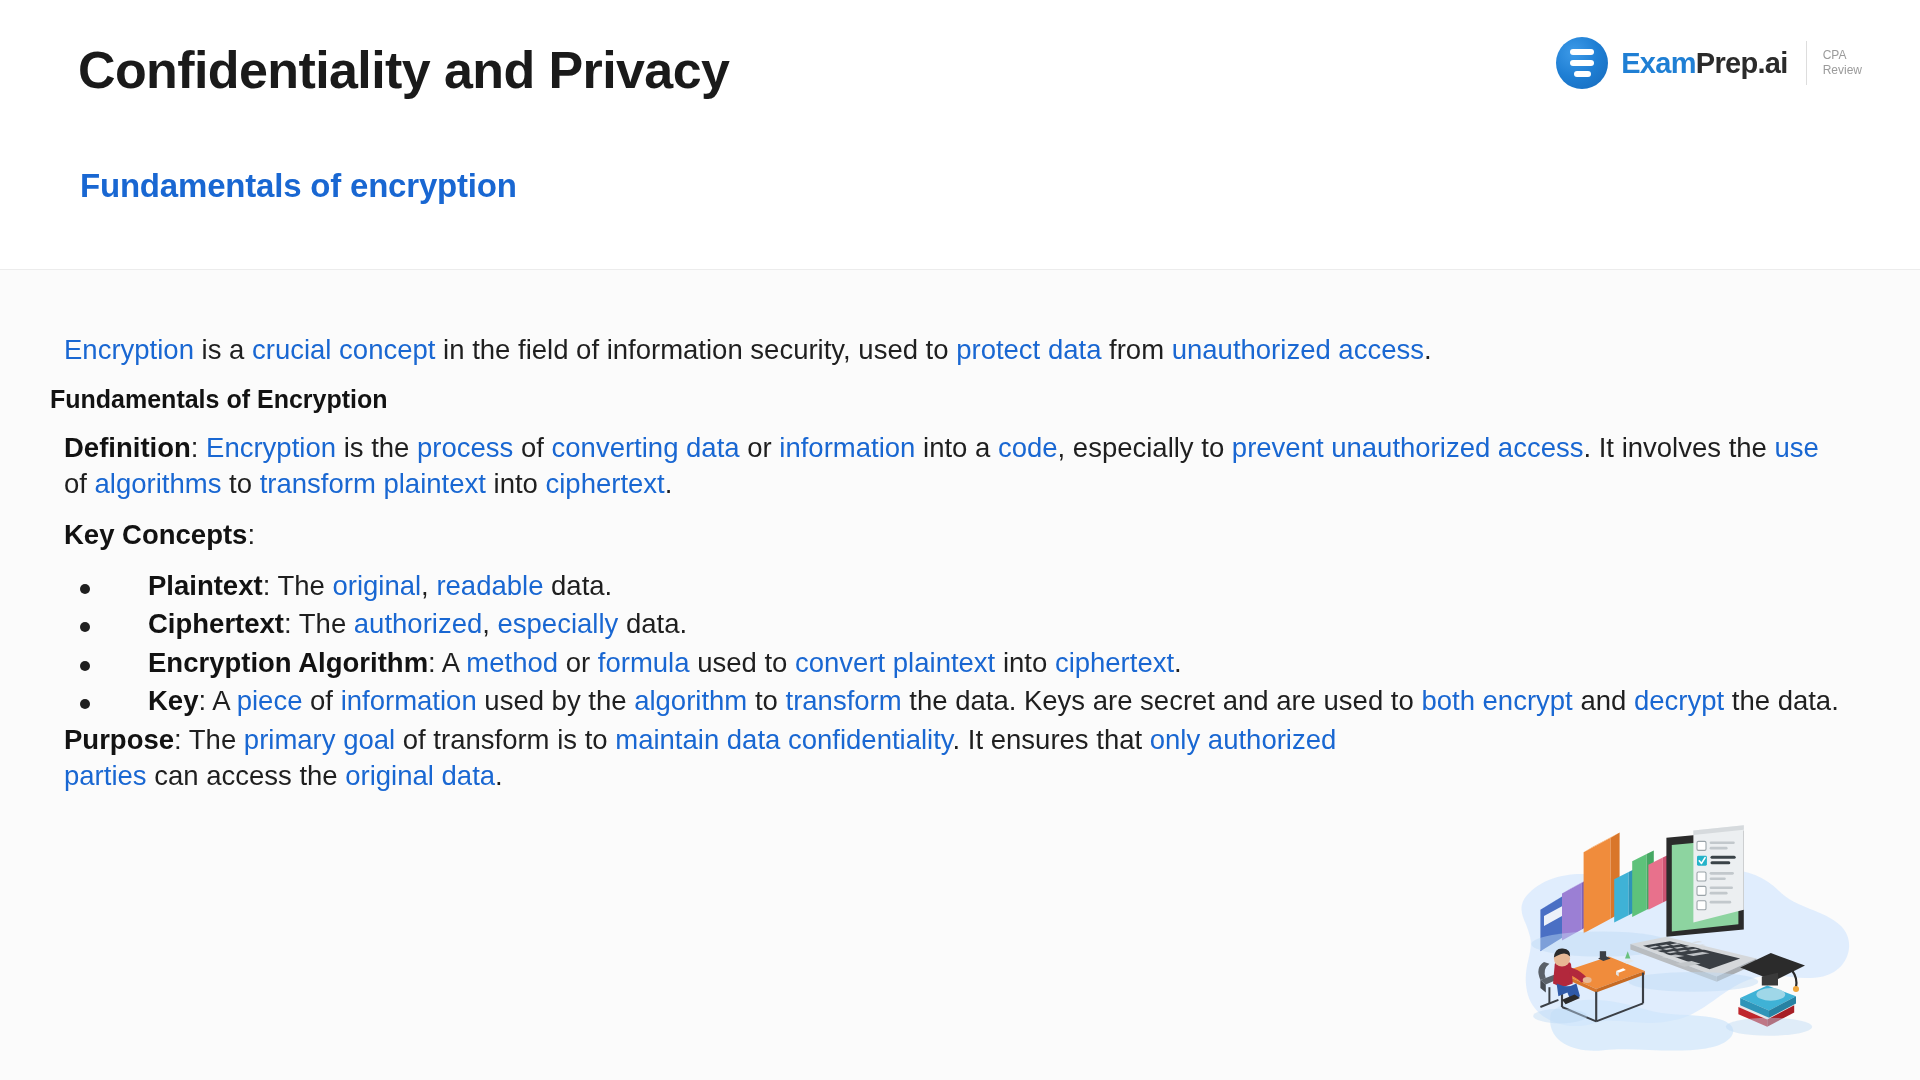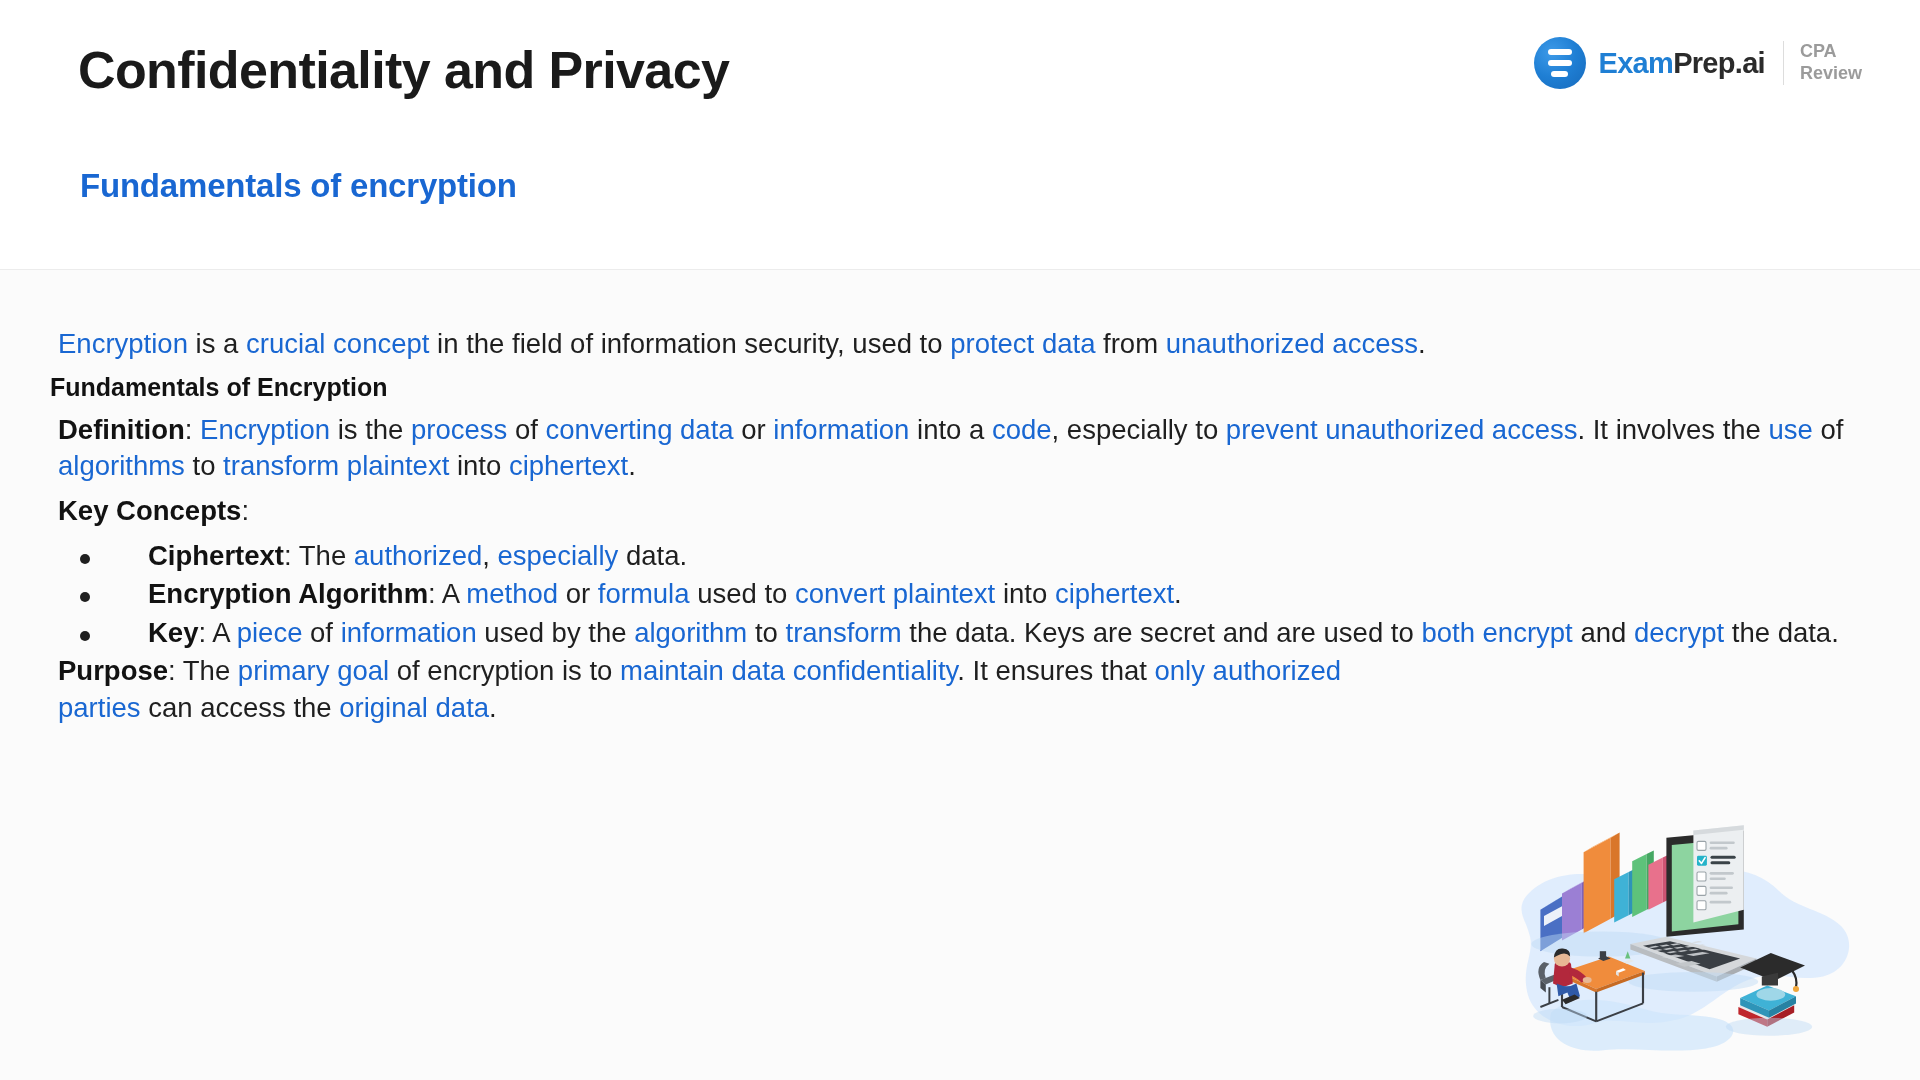--- a/index.html
+++ b/index.html
@@ -93,24 +93,24 @@
 
   .logo-divider {
     width: 1px;
     height: 44px;
     background: #dddddd;
     margin: 0 16px 0 18px;
     flex: none;
   }
 
   .logo-sub {
-    font-size: 18px;
+    font-size: 12px;
     color: #9b9b9b;
     line-height: 1.22;
-    font-weight: 700;
+    font-weight: 400;
     white-space: nowrap;
   }
 
   
   .content {
     position: absolute;
     left: 0;
     top: 270px;
     width: 1920px;
     height: 810px;
@@ -131,21 +131,21 @@
   }
 
   .section-head {
     font-weight: 700;
     font-size: 25px;
     color: #121212;
     margin-bottom: 2px;
   }
 
   .para {
-    margin: 8px;
+    margin: 14px;
   }
 
   .lbl { font-weight: 700; color: #121212; }
   .k { color: #1967d2; }
 
   ul.concepts {
     list-style: none;
     margin: 2px 0 0 0;
     padding: 0;
   }
@@ -361,22 +361,23 @@
 
       <div class="para intro"><span class="k">Encryption</span><span> is a </span><span class="k">crucial concept</span><span> in the field of information security, used to </span><span class="k">protect data</span><span> from </span><span class="k">unauthorized access</span><span>.</span></div>
 
       <div class="section-head">Fundamentals of Encryption</div>
 
       <div class="para"><span class="lbl">Definition</span><span>: </span><span class="k">Encryption</span><span> is the </span><span class="k">process</span><span> of </span><span class="k">converting data</span><span> or </span><span class="k">information</span><span> into a </span><span class="k">code</span><span>, especially to </span><span class="k">prevent unauthorized access</span><span>. It involves the </span><span class="k">use</span><span> of </span><span class="k">algorithms</span><span> to </span><span class="k">transform plaintext</span><span> into </span><span class="k">ciphertext</span><span>.</span></div>
 
       <div class="para"><span class="lbl">Key Concepts</span><span>:</span></div>
 
       <ul class="concepts">
+          <li><span class="lbl">Plaintext</span><span>: The </span><span class="k">original</span><span>, </span><span class="k">readable</span><span> data.</span></li>
           <li><span class="lbl">Ciphertext</span><span>: The </span><span class="k">authorized</span><span>, </span><span class="k">especially</span><span> data.</span></li>
           <li><span class="lbl">Encryption Algorithm</span><span>: A </span><span class="k">method</span><span> or </span><span class="k">formula</span><span> used to </span><span class="k">convert plaintext</span><span> into </span><span class="k">ciphertext</span><span>.</span></li>
           <li><span class="lbl">Key</span><span>: A </span><span class="k">piece</span><span> of </span><span class="k">information</span><span> used by the </span><span class="k">algorithm</span><span> to </span><span class="k">transform</span><span> the data. Keys are secret and are used to </span><span class="k">both encrypt</span><span> and </span><span class="k">decrypt</span><span> the data.</span></li>
         </ul>
 
-      <div class="para purpose"><span class="lbl">Purpose</span><span>: The </span><span class="k">primary goal</span><span> of encryption is to </span><span class="k">maintain data confidentiality</span><span>. It ensures that </span><span class="k">only authorized parties</span><span> can access the </span><span class="k">original data</span><span>.</span></div>
+      <div class="para purpose"><span class="lbl">Purpose</span><span>: The </span><span class="k">primary goal</span><span> of transform is to </span><span class="k">maintain data confidentiality</span><span>. It ensures that </span><span class="k">only authorized parties</span><span> can access the </span><span class="k">original data</span><span>.</span></div>
 
     </div>
   </div>
 </div>
 
 </body></html>

